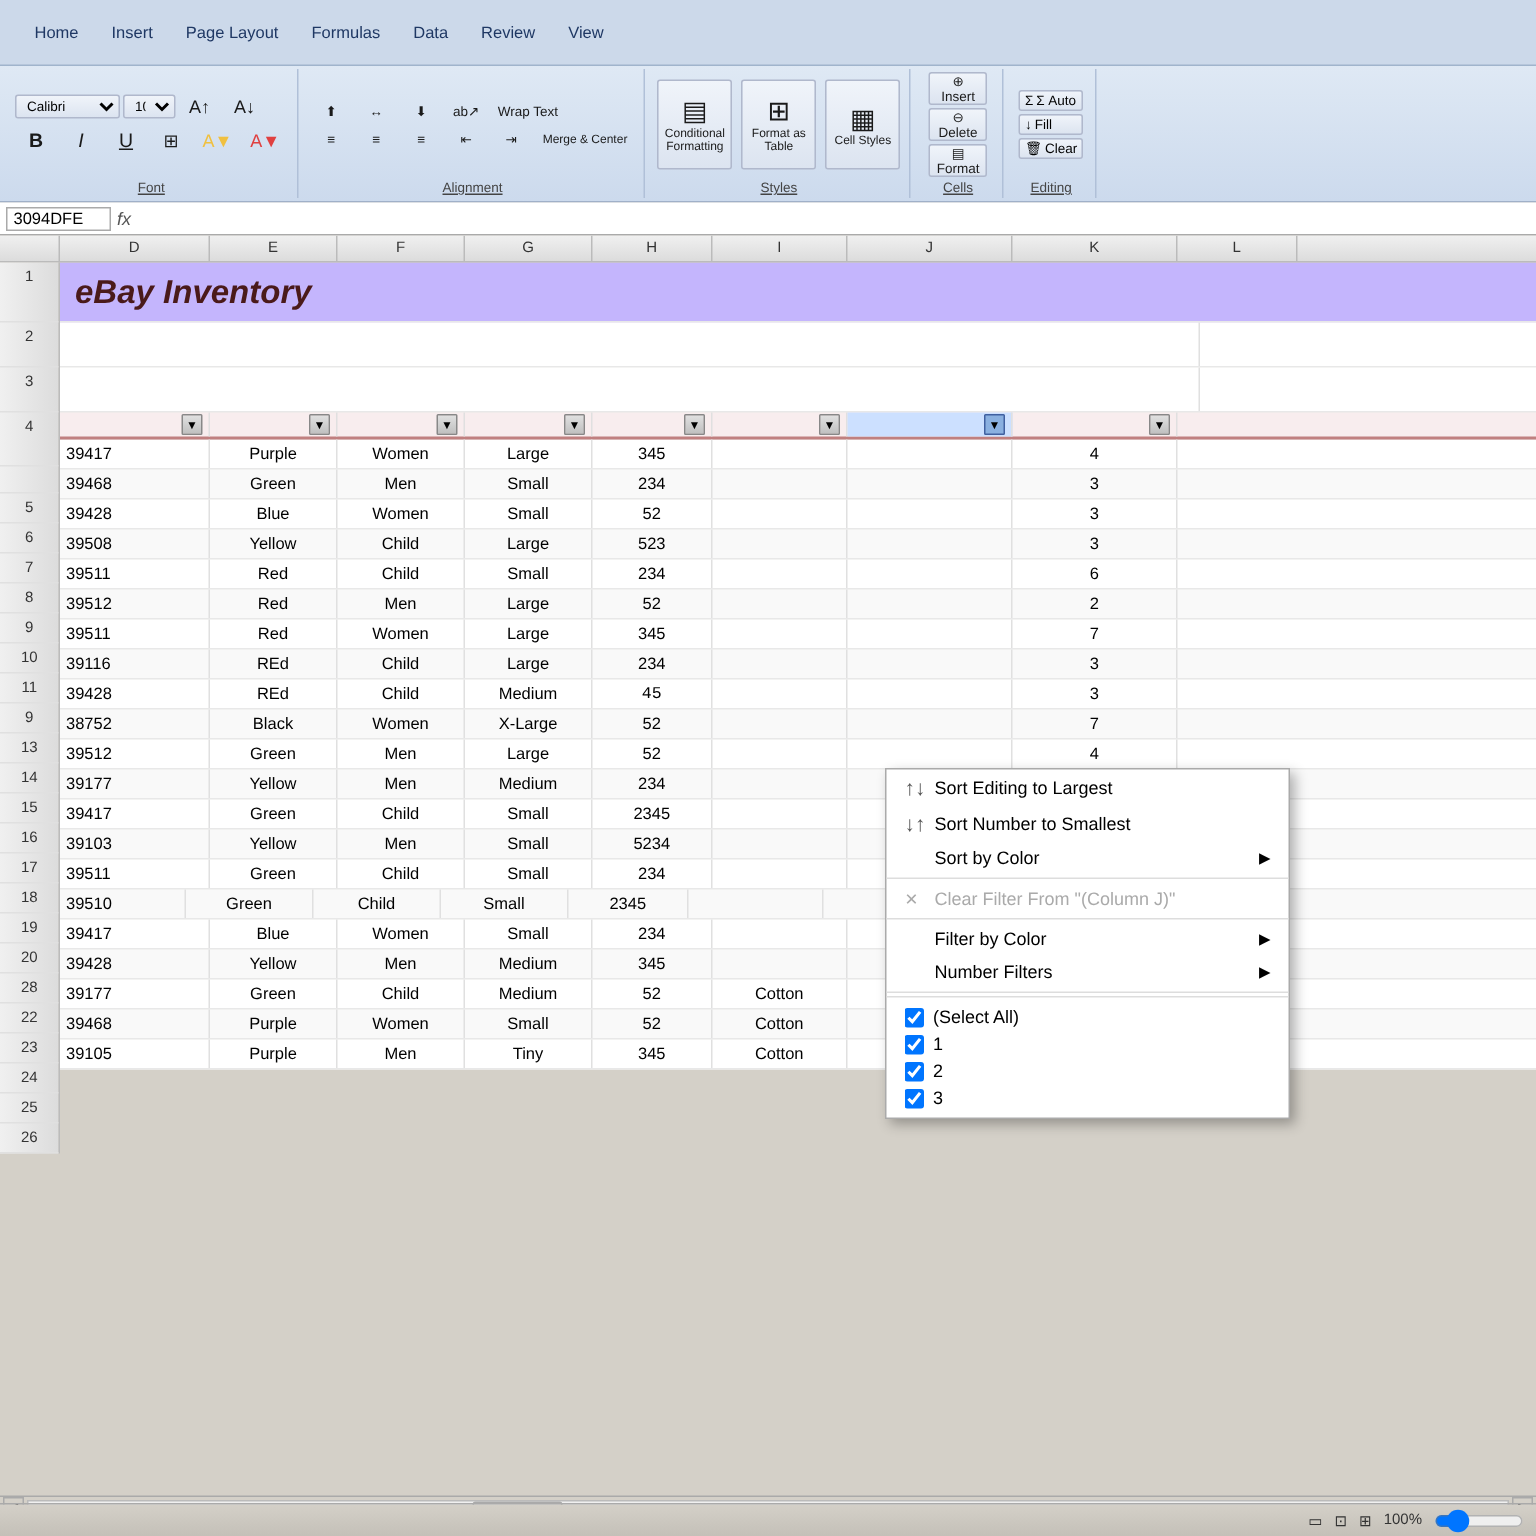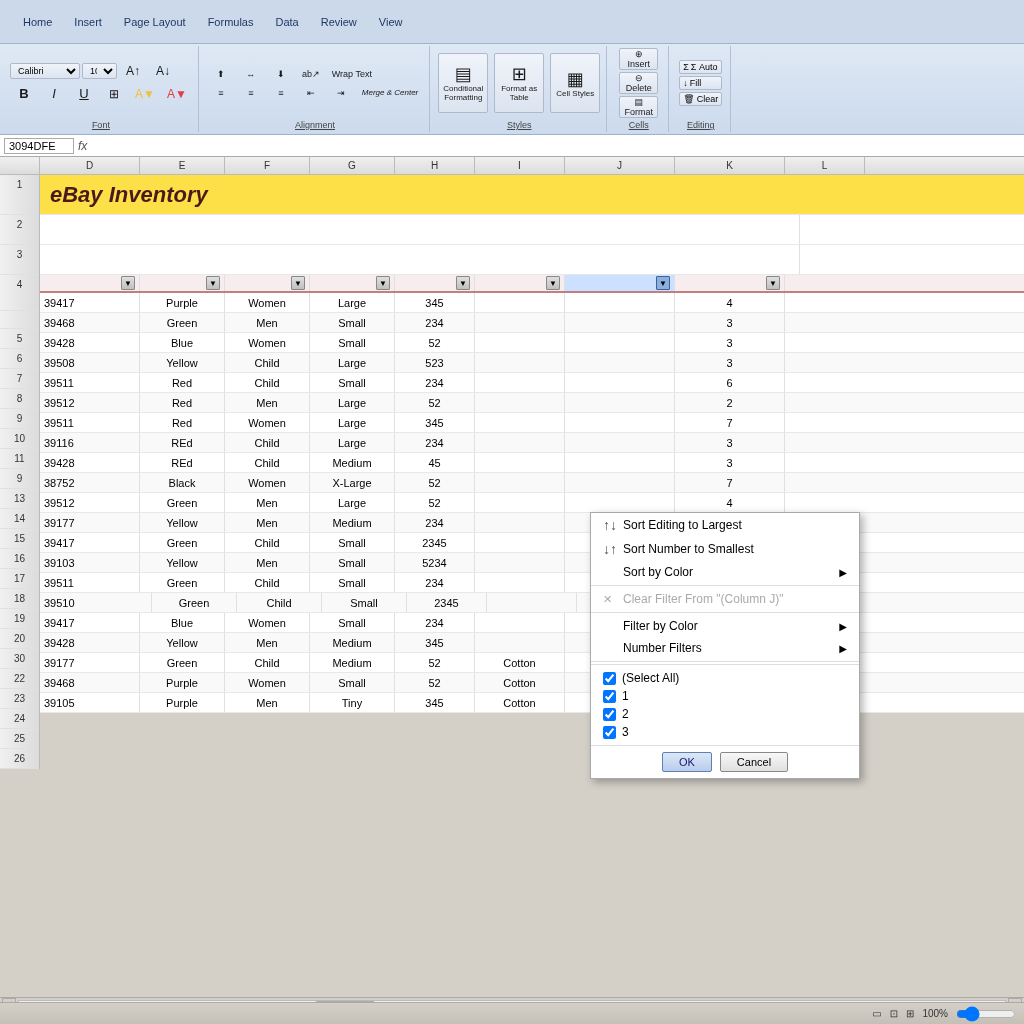--- a/index.html
+++ b/index.html
@@ -24,21 +24,21 @@
     .col-headers { display: flex; background: linear-gradient(to bottom, #f0f0f0, #dcdcdc); border-bottom: 1px solid #bbb; height: 18px; }
     .col-header-corner { width: 40px; min-width: 40px; border-right: 1px solid #bbb; }
     .col-header { border-right: 1px solid #bbb; text-align: center; font-size: 10px; color: #333; line-height: 18px; display: flex; align-items: center; justify-content: center; }
     .spreadsheet { display: flex; }
     .row-numbers { background: linear-gradient(to right, #f0f0f0, #dcdcdc); border-right: 1px solid #bbb; width: 40px; min-width: 40px; }
     .row-num { height: 20px; border-bottom: 1px solid #e0e0e0; font-size: 10px; color: #333; text-align: center; line-height: 20px; }
     .grid { flex: 1; overflow: hidden; }
     .grid-row { display: flex; border-bottom: 1px solid #e8e8e8; height: 20px; }
     .grid-row:nth-child(odd) { background: #fff; }
     .grid-row:nth-child(even) { background: #f9f9f9; }
-    .grid-row.title-row { background: #fde047; height: 40px; }
+    .grid-row.title-row { background: #c4b5fd; height: 40px; }
     .grid-row.empty-row { background: #fff; height: 30px; }
     .cell { border-right: 1px solid #e0e0e0; padding: 0 4px; overflow: hidden; white-space: nowrap; display: flex; align-items: center; font-size: 11px; }
     .cell.header-cell { font-weight: bold; background: #f0e0e0; color: #4a1a1a; text-align: center; justify-content: center; font-size: 10px; border-bottom: 2px solid #c06060; height: 36px; align-items: flex-start; padding-top: 4px; flex-direction: column; }
     .title-cell { font-size: 20px; font-weight: bold; font-style: italic; color: #4a1a1a; padding: 8px 10px; display: flex; align-items: center; }
 
     
     .filter-btn { width: 14px; height: 14px; background: linear-gradient(to bottom, #e0e0e0, #c0c0c0); border: 1px solid #888; border-radius: 1px; display: inline-flex; align-items: center; justify-content: center; font-size: 8px; cursor: pointer; margin-left: 2px; }
     .dropdown-menu { position: absolute; top: 355px; left: 590px; width: 270px; background: white; border: 1px solid #aaa; box-shadow: 3px 3px 8px rgba(0,0,0,0.3); z-index: 20; font-size: 12px; }
     .dropdown-item { padding: 4px 12px; cursor: pointer; display: flex; align-items: center; gap: 6px; }
     .dropdown-item.disabled { color: #aaa; cursor: default; }
@@ -110,21 +110,21 @@
             <div class="ribbon-btn">⬇</div>
             <div class="ribbon-btn">ab↗</div>
             <div class="ribbon-btn" style="font-size:9px; white-space:nowrap;">Wrap Text</div>
           </div>
           <div style="display:flex; gap:2px;">
             <div class="ribbon-btn">≡</div>
             <div class="ribbon-btn">≡</div>
             <div class="ribbon-btn">≡</div>
             <div class="ribbon-btn">⇤</div>
             <div class="ribbon-btn">⇥</div>
-            <div class="ribbon-btn" style="font-size:8px; white-space:nowrap;font-style:italic;">Merge &amp; Center</div>
+            <div class="ribbon-btn" style="font-size:8px; white-space:nowrap;">Merge &amp; Center</div>
           </div>
         </div>
       </div>
       <div class="ribbon-group-label">Alignment</div>
     </div>
 
 
     <div class="ribbon-group" style="min-width:160px;">
       <div class="ribbon-group-content" style="gap:6px;">
         <div class="ribbon-btn" style="font-size:9px; width:50px; height:60px; border:1px solid #b0b8cc; border-radius:2px; background: linear-gradient(#f0f4fa,#dce4f0); text-align:center; padding:4px 2px; flex-direction:column; justify-content:center;">
@@ -220,21 +220,21 @@
       <div class="row-num">11</div>
       <div class="row-num">9</div>
       <div class="row-num">13</div>
       <div class="row-num">14</div>
       <div class="row-num">15</div>
       <div class="row-num">16</div>
       <div class="row-num">17</div>
       <div class="row-num">18</div>
       <div class="row-num">19</div>
       <div class="row-num">20</div>
-      <div class="row-num">30</div>
+      <div class="row-num">28</div>
       <div class="row-num">22</div>
       <div class="row-num">23</div>
       <div class="row-num">24</div>
       <div class="row-num">25</div>
       <div class="row-num">26</div>
     </div>
 
     <div class="grid">
 
       <div class="grid-row title-row">
@@ -359,21 +359,21 @@
             <div class="cell" style="width: 80px; justify-content: center;">234</div>
             <div class="cell" style="width: 90px; justify-content: center;"></div>
             <div class="cell" style="width: 110px; justify-content: center;"></div>
             <div class="cell" style="width: 110px; justify-content: center;">3</div>
           </div>
           <div class="grid-row">
             <div class="cell" style="width: 100px; justify-content: flex-start;">39428</div>
             <div class="cell" style="width: 85px; justify-content: center;">REd</div>
             <div class="cell" style="width: 85px; justify-content: center;">Child</div>
             <div class="cell" style="width: 85px; justify-content: center;">Medium</div>
-            <div class="cell" style="width: 80px; justify-content: center;">45</div>
+            <div class="cell" style="width: 80px; justify-content: center; font-family: Liberation Mono, monospace;">45</div>
             <div class="cell" style="width: 90px; justify-content: center;"></div>
             <div class="cell" style="width: 110px; justify-content: center;"></div>
             <div class="cell" style="width: 110px; justify-content: center;">3</div>
           </div>
           <div class="grid-row">
             <div class="cell" style="width: 100px; justify-content: flex-start;">38752</div>
             <div class="cell" style="width: 85px; justify-content: center;">Black</div>
             <div class="cell" style="width: 85px; justify-content: center;">Women</div>
             <div class="cell" style="width: 85px; justify-content: center;">X-Large</div>
             <div class="cell" style="width: 80px; justify-content: center;">52</div>
@@ -425,21 +425,21 @@
             <div class="cell" style="width: 100px; justify-content: flex-start;">39511</div>
             <div class="cell" style="width: 85px; justify-content: center;">Green</div>
             <div class="cell" style="width: 85px; justify-content: center;">Child</div>
             <div class="cell" style="width: 85px; justify-content: center;">Small</div>
             <div class="cell" style="width: 80px; justify-content: center;">234</div>
             <div class="cell" style="width: 90px; justify-content: center;"></div>
             <div class="cell" style="width: 110px; justify-content: center;"></div>
             <div class="cell" style="width: 110px; justify-content: center;">3</div>
           </div>
           <div class="grid-row">
-            <div class="cell" style="width: 112px; justify-content: flex-start;">39510</div>
+            <div class="cell" style="width: 84px; justify-content: flex-start;">39510</div>
             <div class="cell" style="width: 85px; justify-content: center;">Green</div>
             <div class="cell" style="width: 85px; justify-content: center;">Child</div>
             <div class="cell" style="width: 85px; justify-content: center;">Small</div>
             <div class="cell" style="width: 80px; justify-content: center;">2345</div>
             <div class="cell" style="width: 90px; justify-content: center;"></div>
             <div class="cell" style="width: 110px; justify-content: center;"></div>
             <div class="cell" style="width: 110px; justify-content: center;">3</div>
           </div>
           <div class="grid-row">
             <div class="cell" style="width: 100px; justify-content: flex-start;">39417</div>
@@ -539,24 +539,20 @@
       <div class="filter-list-item">
         <input type="checkbox" checked="" style="">
         <span>2</span>
       </div>
       <div class="filter-list-item">
         <input type="checkbox" checked="" style="">
         <span>3</span>
       </div>
     </div>
 
-    <div class="dropdown-footer">
-      <button class="dlg-btn ok">OK</button>
-      <button class="dlg-btn">Cancel</button>
-    </div>
   </div>
 
   <div class="scrollbar-h" style="position:absolute; bottom:0; left:0; right:0; height:14px;">
     <div style="display:flex; align-items:center; width:100%;">
       <div style="width:14px; height:14px; background:#d4d0c8; border:1px solid #aaa; cursor:pointer; display:flex; align-items:center; justify-content:center; font-size:8px;">◀</div>
       <div style="flex:1; height:10px; background:#f0f0f0; border:1px solid #bbb; margin:0 2px; position:relative;">
         <div class="scrollbar-thumb"></div>
       </div>
       <div style="width:14px; height:14px; background:#d4d0c8; border:1px solid #aaa; cursor:pointer; display:flex; align-items:center; justify-content:center; font-size:8px;">▶</div>
     </div>

